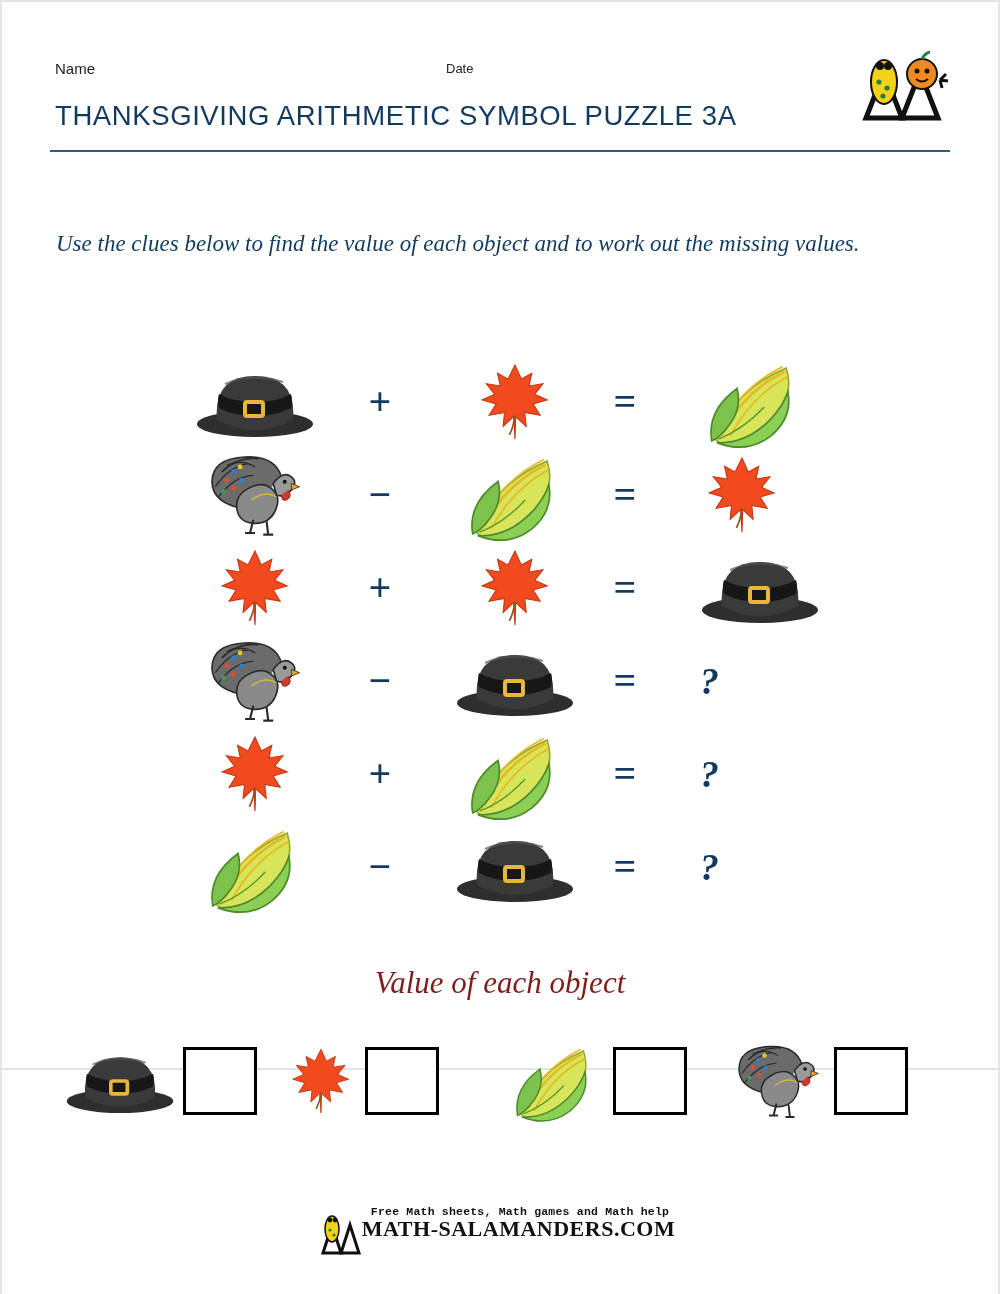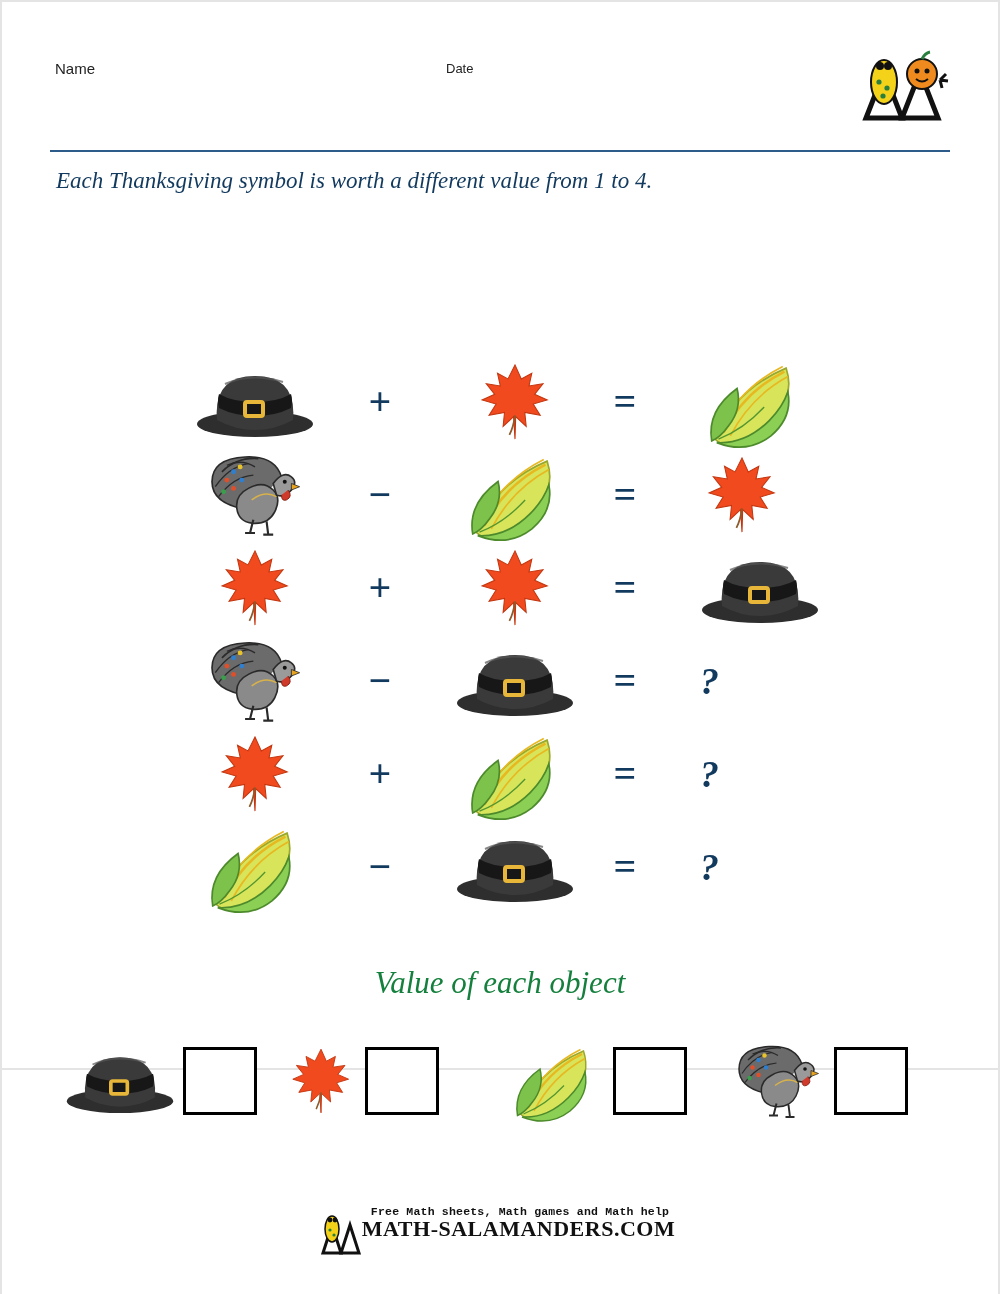--- a/index.html
+++ b/index.html
@@ -155,21 +155,21 @@
   
   .value-title {
     position: absolute;
     left: 0;
     top: 965px;
     width: 1000px;
     text-align: center;
     font-family: "Liberation Serif", serif;
     font-style: italic;
     font-size: 31px;
-    color: #15803d;
+    color: #7f1d1d;
   }
   .value-row {
     position: absolute;
     left: 55px;
     top: 1028px;
     width: 890px;
     height: 105px;
   }
   .value-item {
     position: absolute;
@@ -260,23 +260,24 @@
       <circle cx="21" cy="44" r="2.6" fill="#2a7f3f"></circle>
       <circle cx="60" cy="22" r="15" fill="#ef8b1e" stroke="#111" stroke-width="2"></circle>
       <path d="M60 7 q3 -6 8 -7" stroke="#2a7f3f" stroke-width="3" fill="none"></path>
       <circle cx="55" cy="19" r="2.5" fill="#111"></circle>
       <circle cx="65" cy="19" r="2.5" fill="#111"></circle>
       <path d="M54 27 q6 5 12 0" stroke="#111" stroke-width="2" fill="none"></path>
       <path d="M78 28 l6 -6 M78 28 l8 1 M78 28 l2 8" stroke="#111" stroke-width="3"></path>
     </svg>
   </div>
 
+  <div class="title">THANKSGIVING ARITHMETIC SYMBOL PUZZLE 3A</div>
   <div class="title-rule"></div>
 
-  <div class="intro1">Each Thanksgiving symbol is worth a different value from 1 to 4.</div>
+  <div class="intro2">Use the clues below to find the value of each object and to work out the missing values.</div>
 
   <svg width="0" height="0" style="position:absolute" aria-hidden="true">
     <defs>
 
       <g id="sym-hat">
         <ellipse cx="60" cy="62" rx="58" ry="13" fill="#2e2e2e"></ellipse>
         <path d="M22 58 q-4 -44 38 -44 q42 0 38 44 q-18 10 -38 10 q-20 0 -38 -10 z" fill="#3a3a3a"></path>
         <path d="M24 46 q-2 -8 0 -14 q14 8 36 8 q22 0 36 -8 q2 6 0 14 q-16 8 -36 8 q-20 0 -36 -8 z" fill="#171717"></path>
         <rect x="50" y="40" width="18" height="14" rx="2" fill="none" stroke="#e8b73a" stroke-width="4"></rect>
         <path d="M30 22 q26 -12 58 -2" fill="none" stroke="#565656" stroke-width="2" opacity="0.7"></path>

